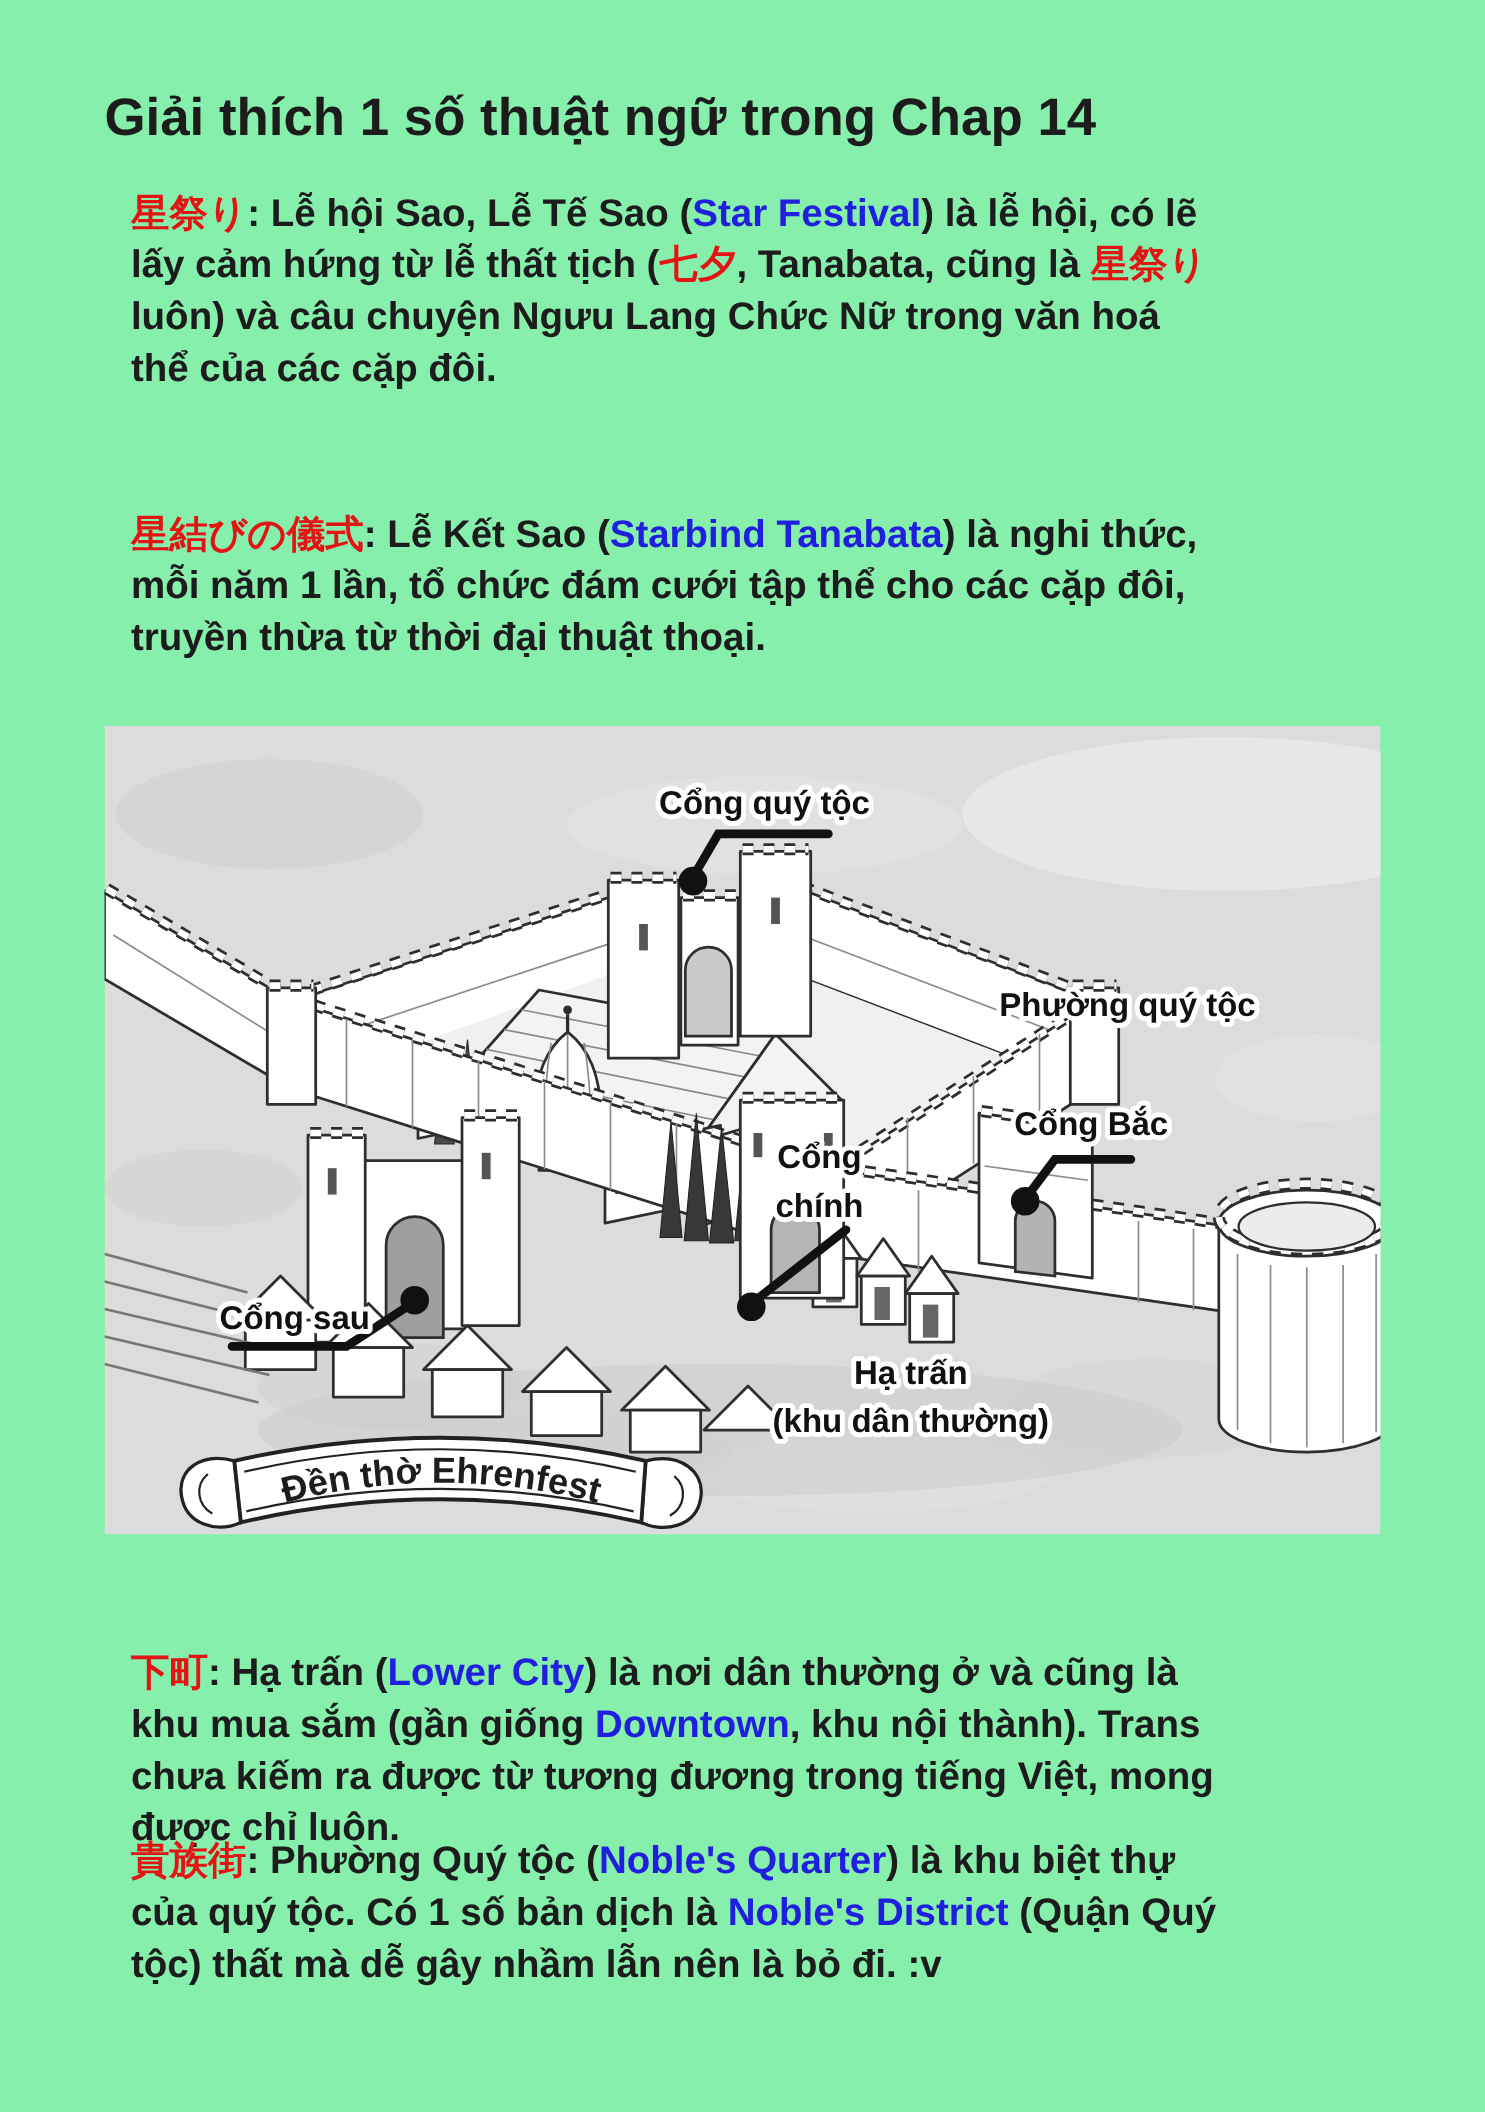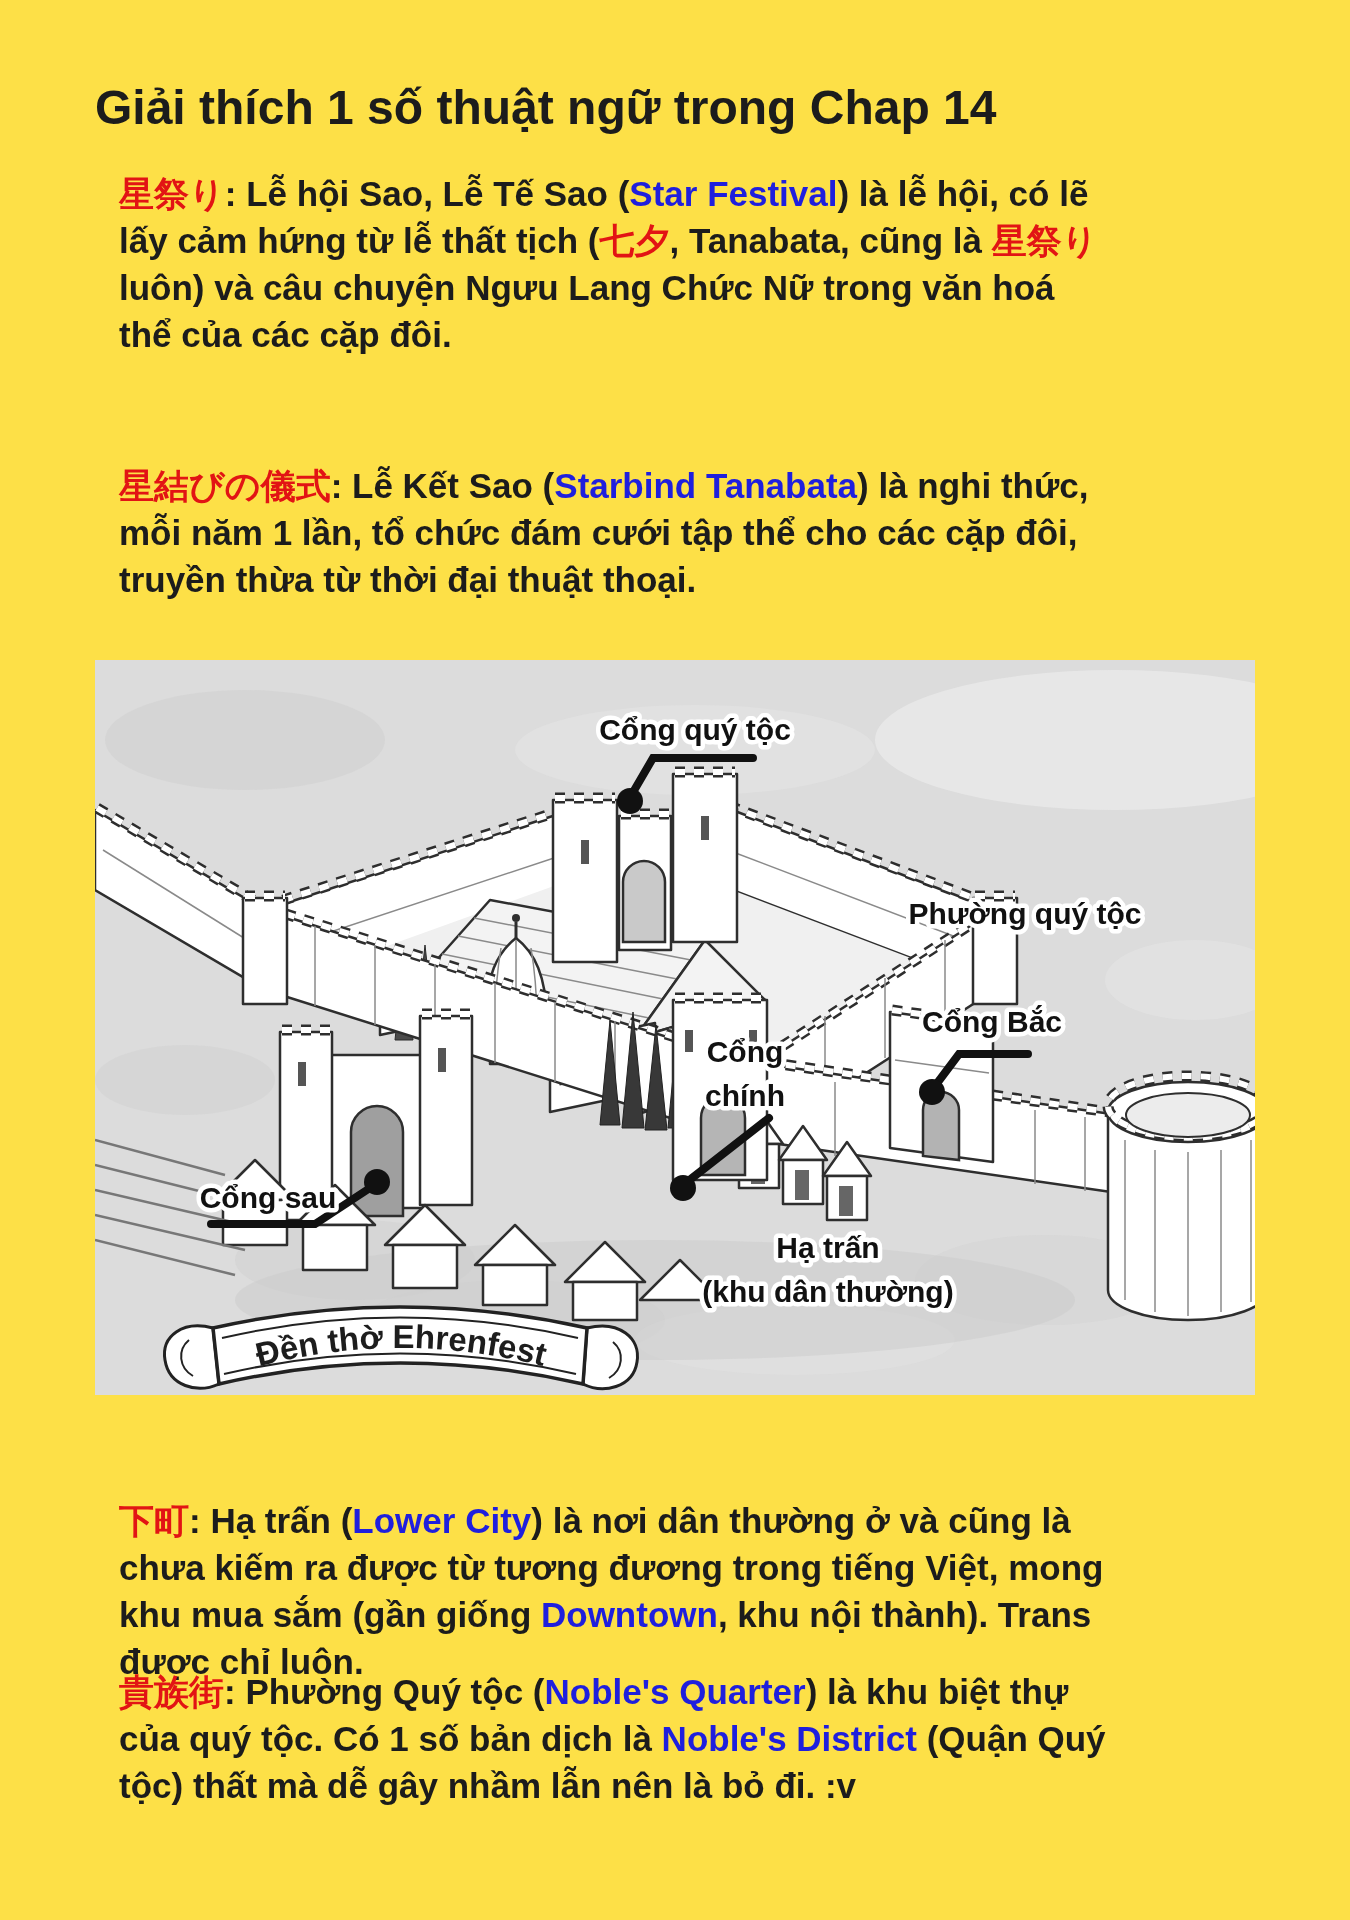--- a/index.html
+++ b/index.html
@@ -1,16 +1,16 @@
 <!DOCTYPE html>
 <html><head>
 <meta charset="utf-8">
 <style>
   html,body{margin:0;padding:0;background:#fbf2d7;}
-  .page{position:relative;width:1350px;height:1920px;background:#fde047;overflow:hidden;
+  .page{position:relative;width:1350px;height:1920px;background:#86efac;overflow:hidden;
         font-family:"Liberation Sans",sans-serif;color:#1c1c1c;}
   .title{position:absolute;left:95px;top:80px;font-size:48px;font-weight:700;white-space:nowrap;}
   .para{position:absolute;left:95px;width:1185px;font-size:35px;font-weight:700;line-height:47px;margin-left:24px;}
   .tline{white-space:nowrap;}
   .seg-ink{color:#1c1c1c;}
   .seg-red{color:#e21414;}
   .seg-blue{color:#1f1fdd;}
   .map{position:absolute;left:95px;top:660px;width:1160px;height:735px;}
   
   .ln{fill:#ffffff;stroke:#2e2e2e;stroke-width:2.5;stroke-linejoin:round;}
@@ -293,22 +293,22 @@
         <text class="map-label" x="173" y="548" text-anchor="middle">Cổng sau</text>
 
         <text class="map-label" x="733" y="598" text-anchor="middle">Hạ trấn</text>
         <text class="map-label" x="733" y="642" text-anchor="middle">(khu dân thường)</text>
       </g>
     </svg>
   </div>
 
   <div class="para" style="top:1497px">
       <div class="tline"><span class="seg-red">下町</span><span class="seg-ink">: Hạ trấn (</span><span class="seg-blue">Lower City</span><span class="seg-ink">) là nơi dân thường ở và cũng là</span></div>
+      <div class="tline"><span class="seg-ink">khu mua sắm (gần giống </span><span class="seg-blue">Downtown</span><span class="seg-ink">, khu nội thành). Trans</span></div>
       <div class="tline"><span class="seg-ink">chưa kiếm ra được từ tương đương trong tiếng Việt, mong</span></div>
-      <div class="tline"><span class="seg-ink">khu mua sắm (gần giống </span><span class="seg-blue">Downtown</span><span class="seg-ink">, khu nội thành). Trans</span></div>
       <div class="tline"><span class="seg-ink">được chỉ luôn.</span></div>
     </div>
   <div class="para" style="top:1668px">
       <div class="tline"><span class="seg-red">貴族街</span><span class="seg-ink">: Phường Quý tộc (</span><span class="seg-blue">Noble's Quarter</span><span class="seg-ink">) là khu biệt thự</span></div>
       <div class="tline"><span class="seg-ink">của quý tộc. Có 1 số bản dịch là </span><span class="seg-blue">Noble's District</span><span class="seg-ink"> (Quận Quý</span></div>
       <div class="tline"><span class="seg-ink">tộc) thất mà dễ gây nhầm lẫn nên là bỏ đi. :v</span></div>
     </div>
 
 </div>
 

